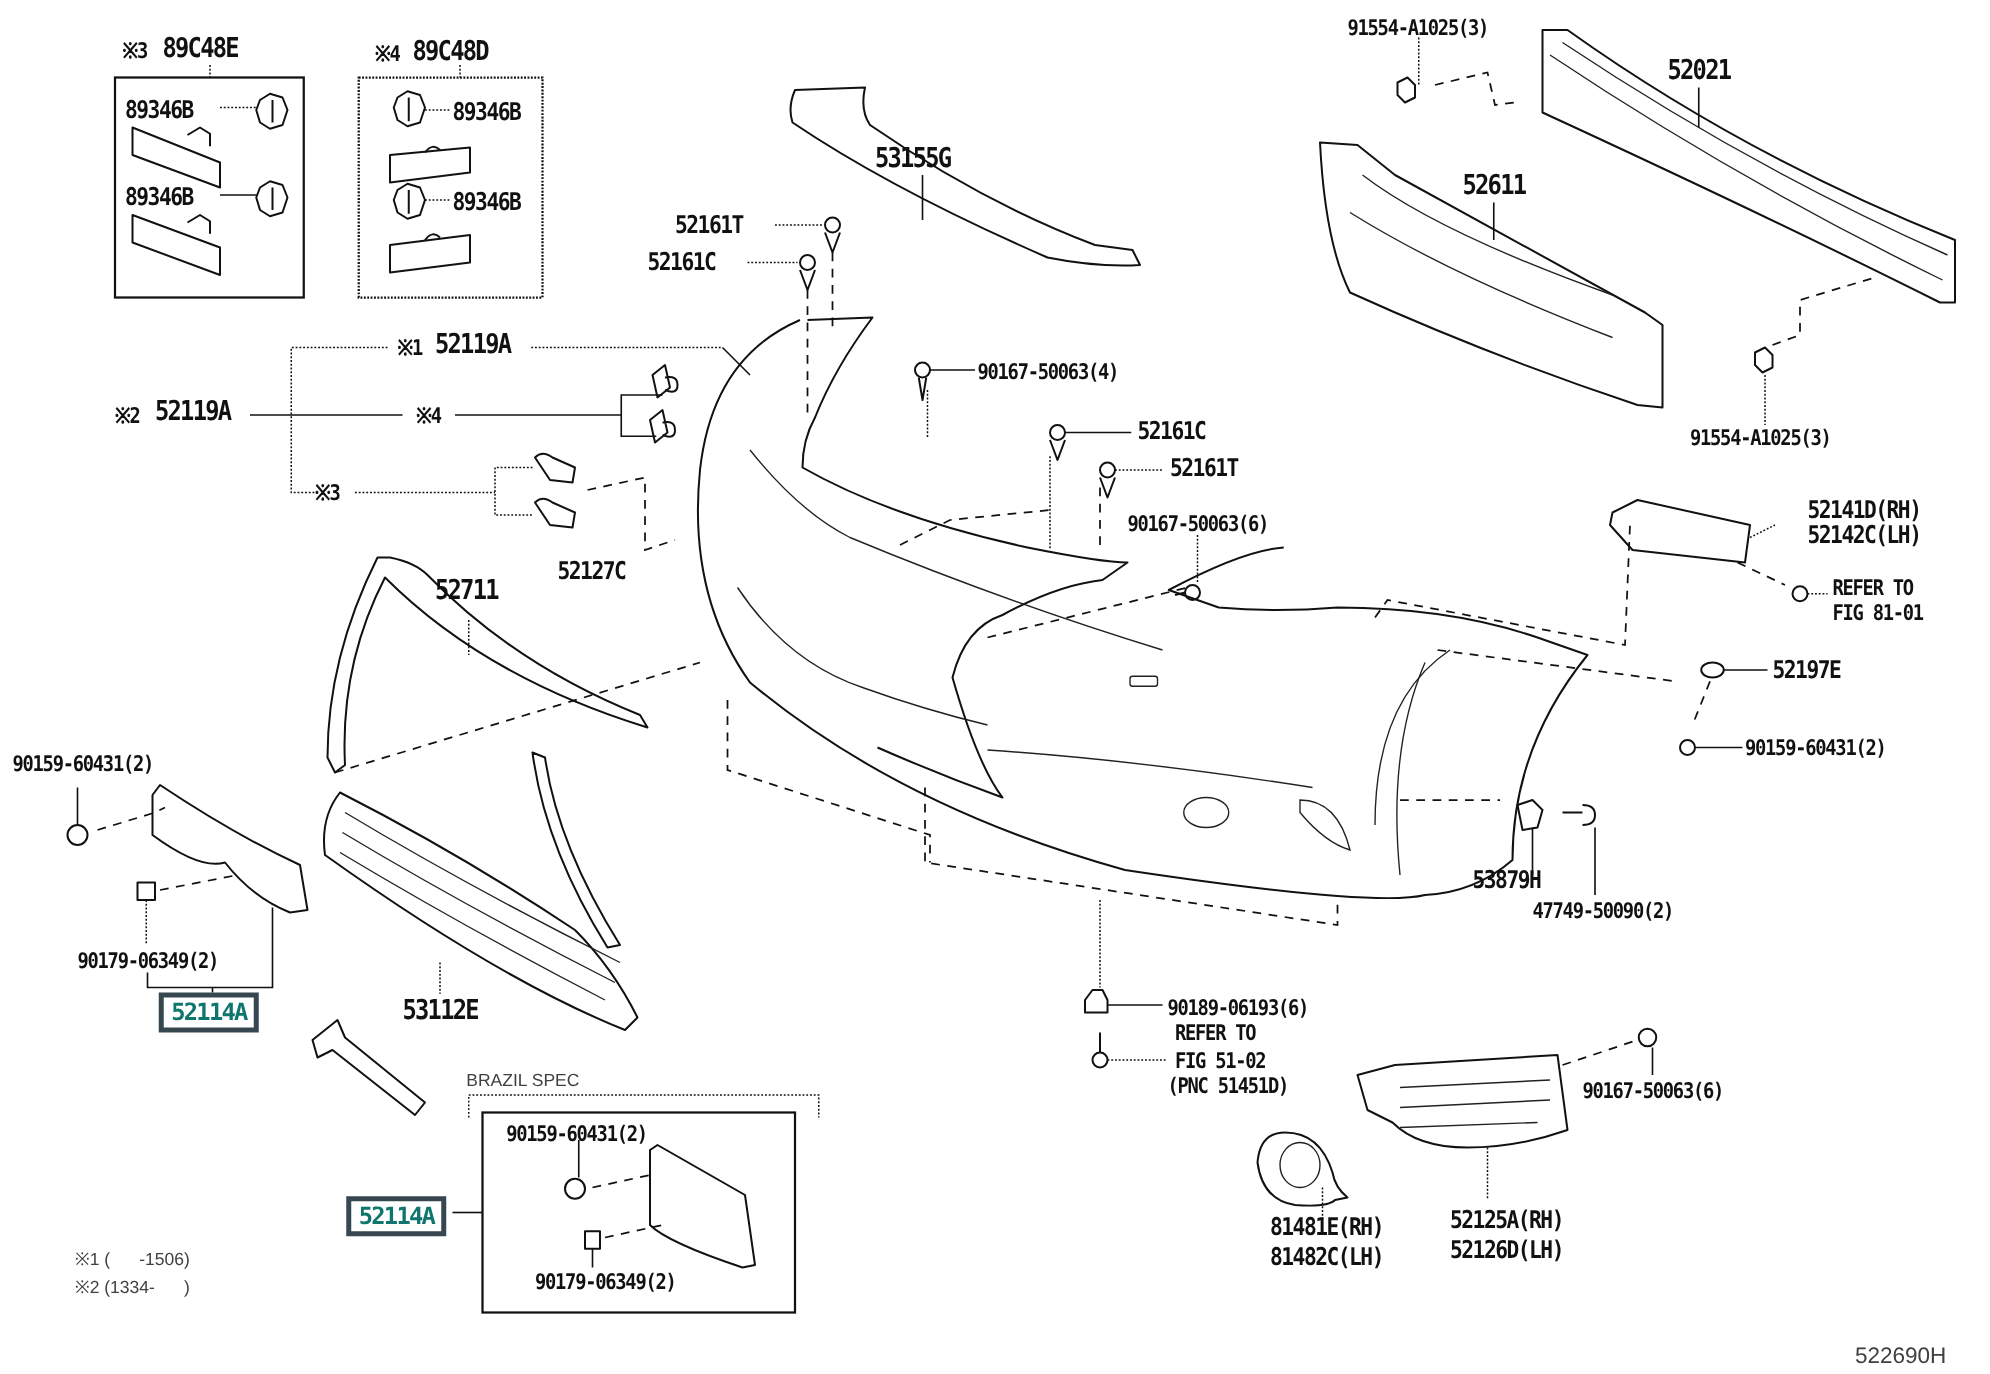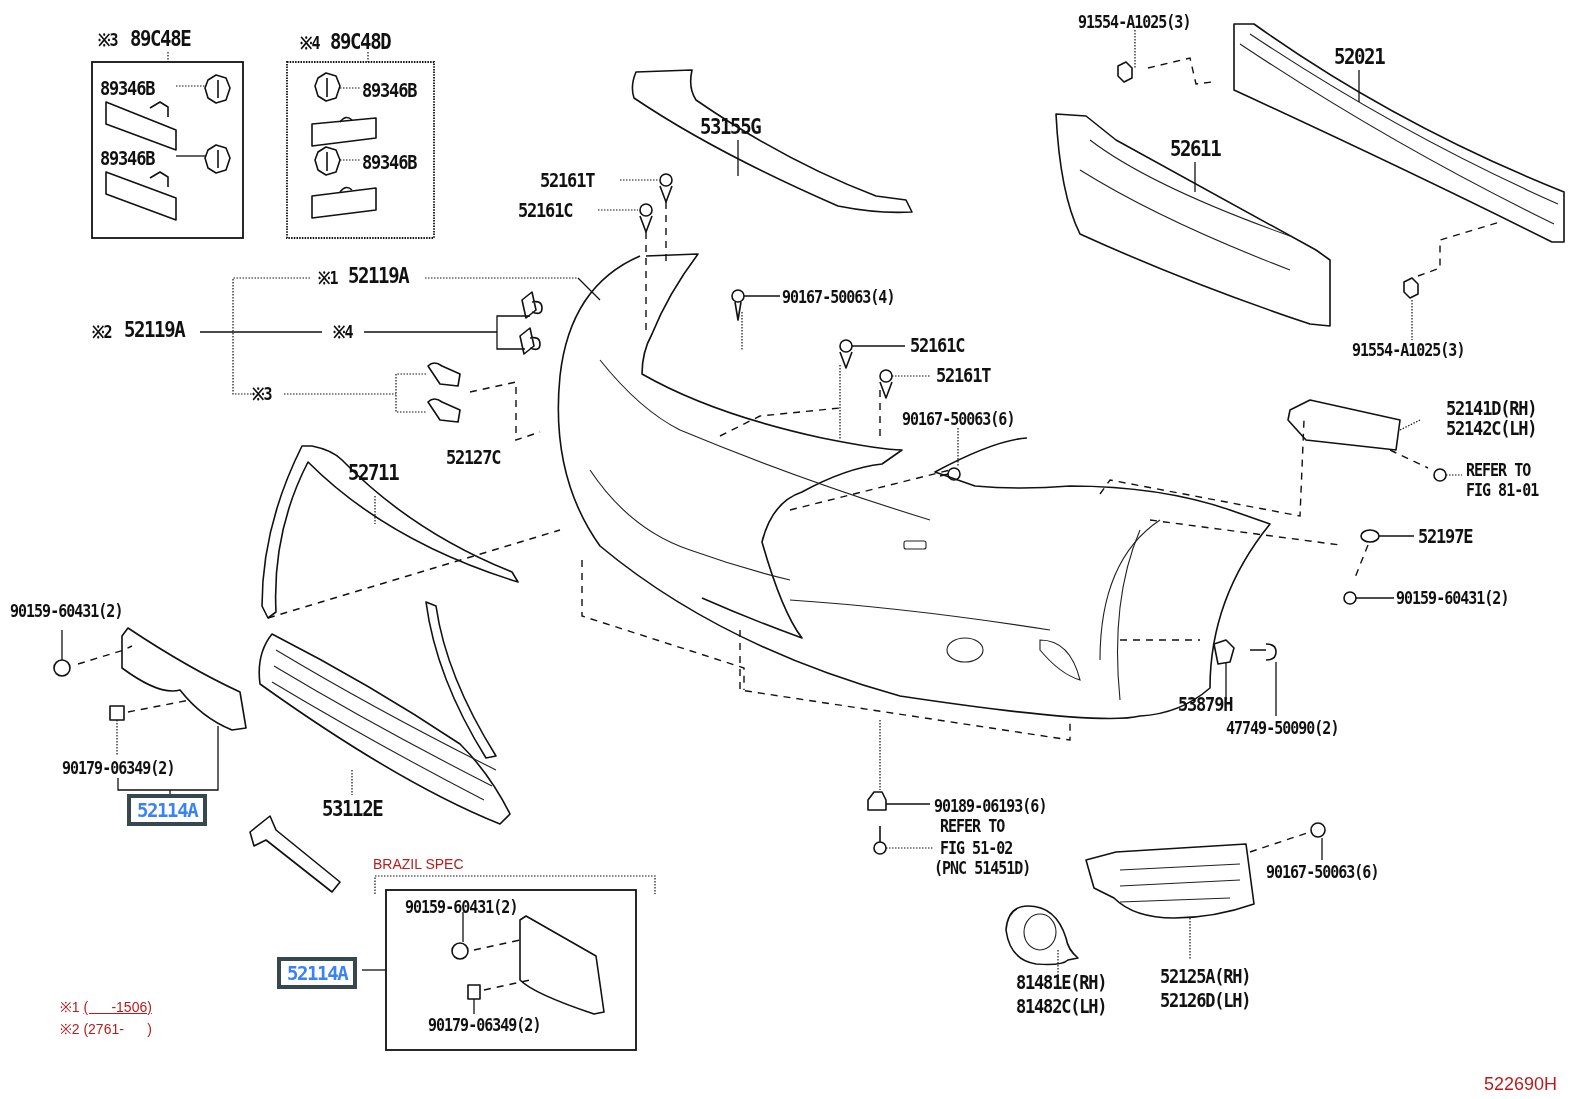--- a/index.html
+++ b/index.html
@@ -3,25 +3,25 @@
 <meta charset="utf-8">
 <style>
   html, body { margin: 0; padding: 0; background: #ffffff; }
   body { width: 1592px; height: 1099px; position: relative; overflow: hidden;
          font-family: "DejaVu Sans Mono", "Liberation Mono", monospace; color: #000; }
   .lbl { position: absolute; font-family: "DejaVu Sans Mono", monospace; font-weight: bold;
          font-size: 17px; letter-spacing: -1.2px; transform: scaleY(1.15); transform-origin: left top;
          white-space: nowrap; line-height: 18px; color: #111; }
   .lbl.big { font-size: 19px; letter-spacing: -1.4px; }
   .lbl.sm { font-size: 15px; letter-spacing: -1px; }
-  .note { position: absolute; font-family: "Liberation Sans", sans-serif; font-size: 14px; color: #b91c1c;
+  .note { position: absolute; font-family: "Liberation Sans", sans-serif; font-size: 14px; color: #404040;
           white-space: nowrap; }
   .boxed { position: absolute; border: 4px solid #37474f; padding: 2px 6px; background: #fff;
            font-family: "DejaVu Sans Mono", monospace; font-weight: bold; font-size: 19px;
-           letter-spacing: -1.4px; line-height: 20px; color: #3b82f6; }
+           letter-spacing: -1.4px; line-height: 20px; color: #0f766e; }
   svg.canvas { position: absolute; left: 0; top: 0; }
   .part { fill: none; stroke: #111; stroke-width: 1.6; stroke-linejoin: round; }
   .thin { fill: none; stroke: #222; stroke-width: 1.1; }
   .dash { fill: none; stroke: #111; stroke-width: 1.4; stroke-dasharray: 7 6; }
   .leader { fill: none; stroke: #111; stroke-width: 1.3; }
   .dotted { fill: none; stroke: #111; stroke-width: 1.2; stroke-dasharray: 1.5 1.5; }
   .frame { fill: none; stroke: #111; stroke-width: 1.8; }
 </style>
 </head>
 <body>
@@ -305,20 +305,20 @@
 <div class="lbl" style="left:1160px;top:966px;">52125A(RH)</div>
 <div class="lbl" style="left:1160px;top:990px;">52126D(LH)</div>
 
 <div class="note" style="left:373px;top:856px;">BRAZIL SPEC</div>
 <div class="boxed" style="left:277px;top:957px;">52114A</div>
 <div class="lbl sm" style="left:405px;top:897px;">90159-60431(2)</div>
 <div class="lbl sm" style="left:428px;top:1015px;">90179-06349(2)</div>
 
 <div class="note" style="left:60px;top:997px;">
   <span>※1</span>
-  <span style="white-space:pre;text-decoration:underline;">(      -1506)</span>
+  <span style="white-space:pre;">(      -1506)</span>
 </div>
 <div class="note" style="left:60px;top:1019px;">
   <span>※2</span>
-  <span style="white-space:pre;">(2761-      )</span>
+  <span style="white-space:pre;">(1334-      )</span>
 </div>
 
 <div class="note" style="left:1484px;top:1074px;font-size:18px;">522690H</div>
 
 </body></html>

